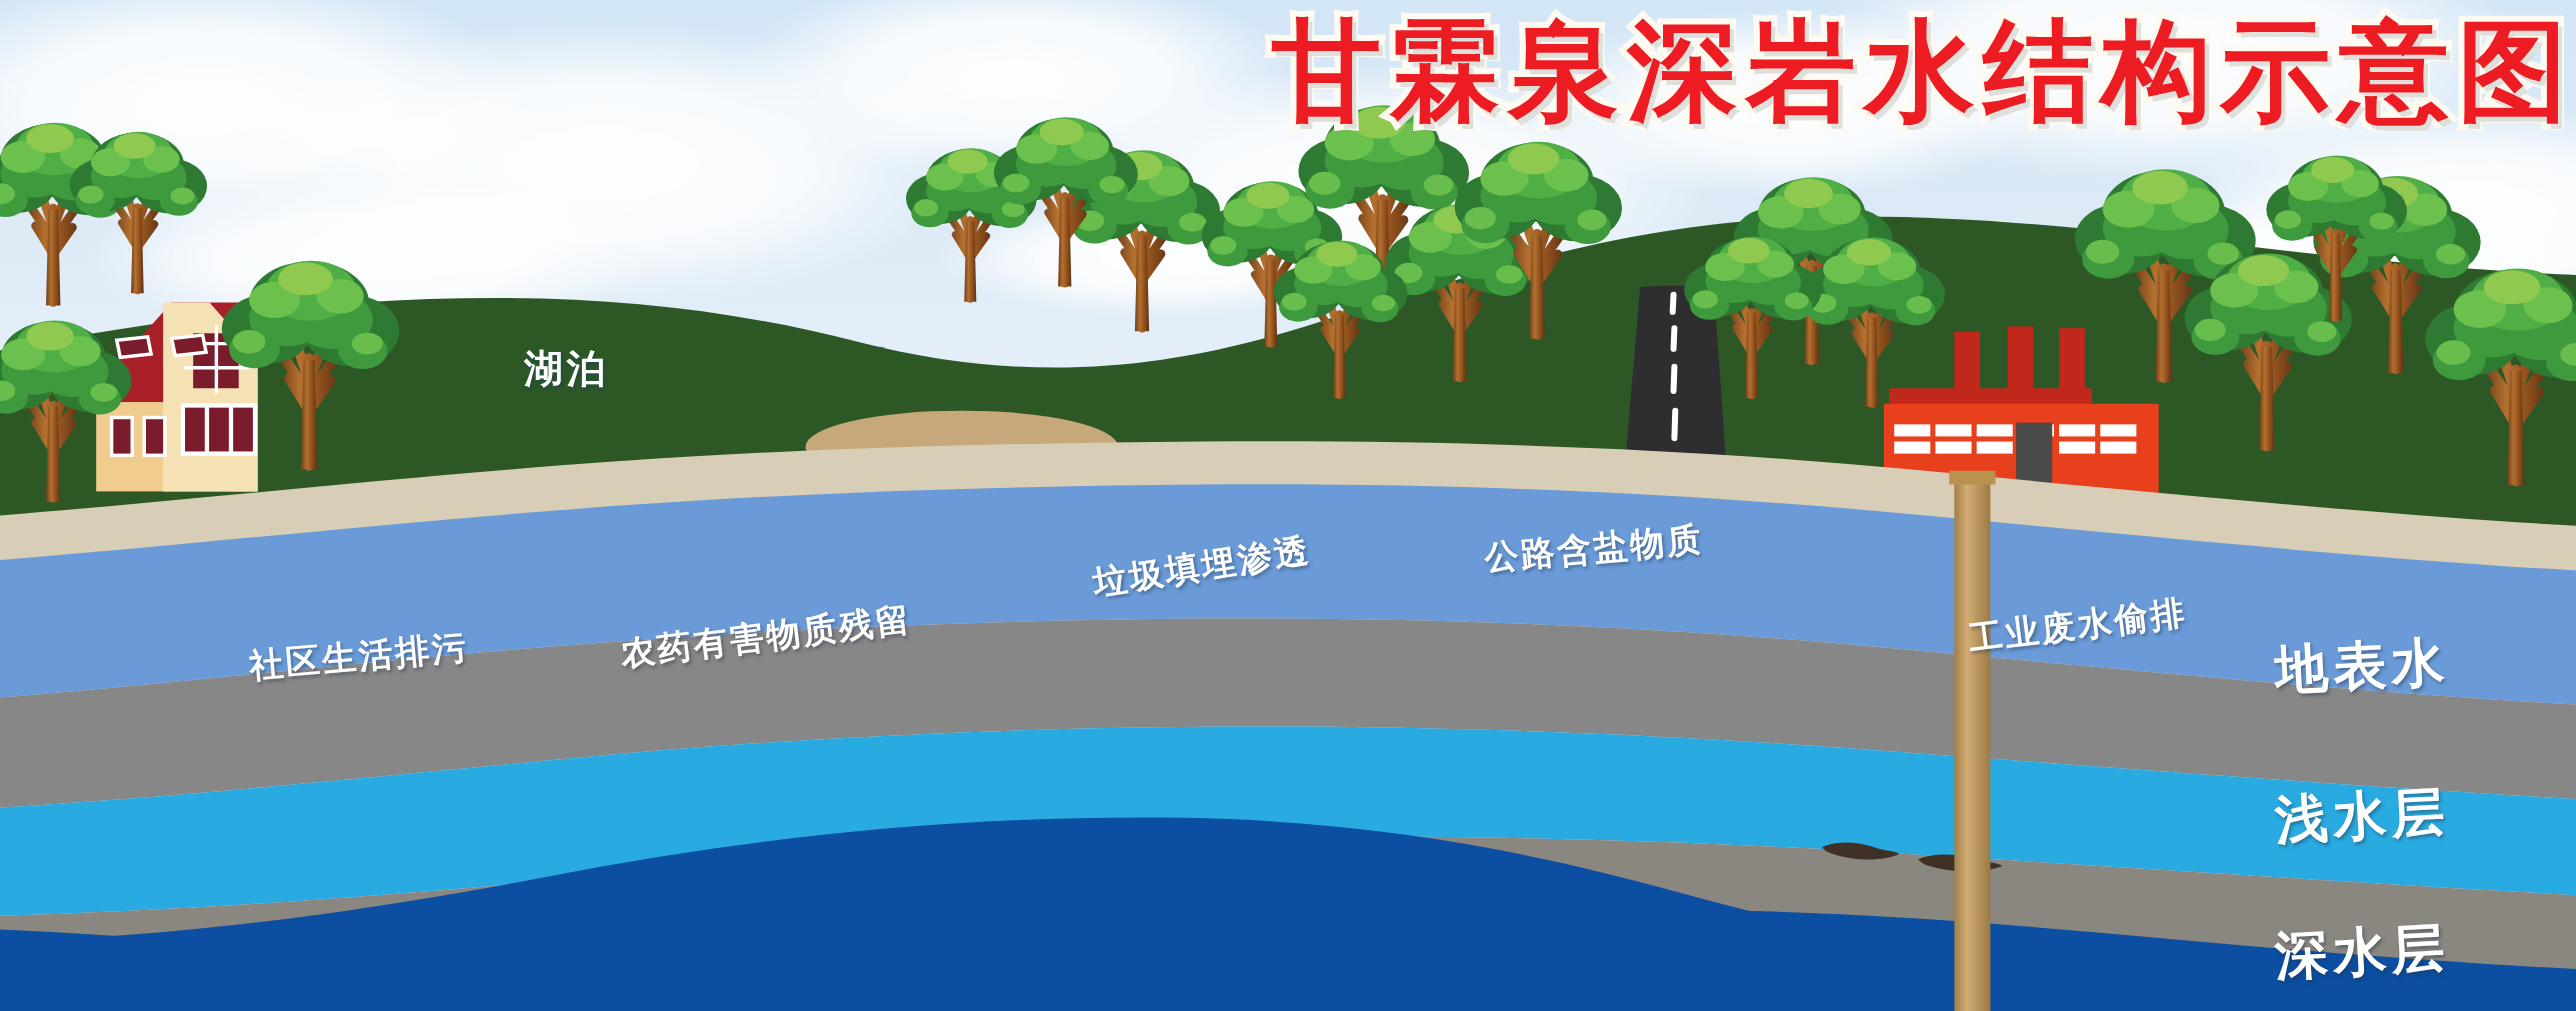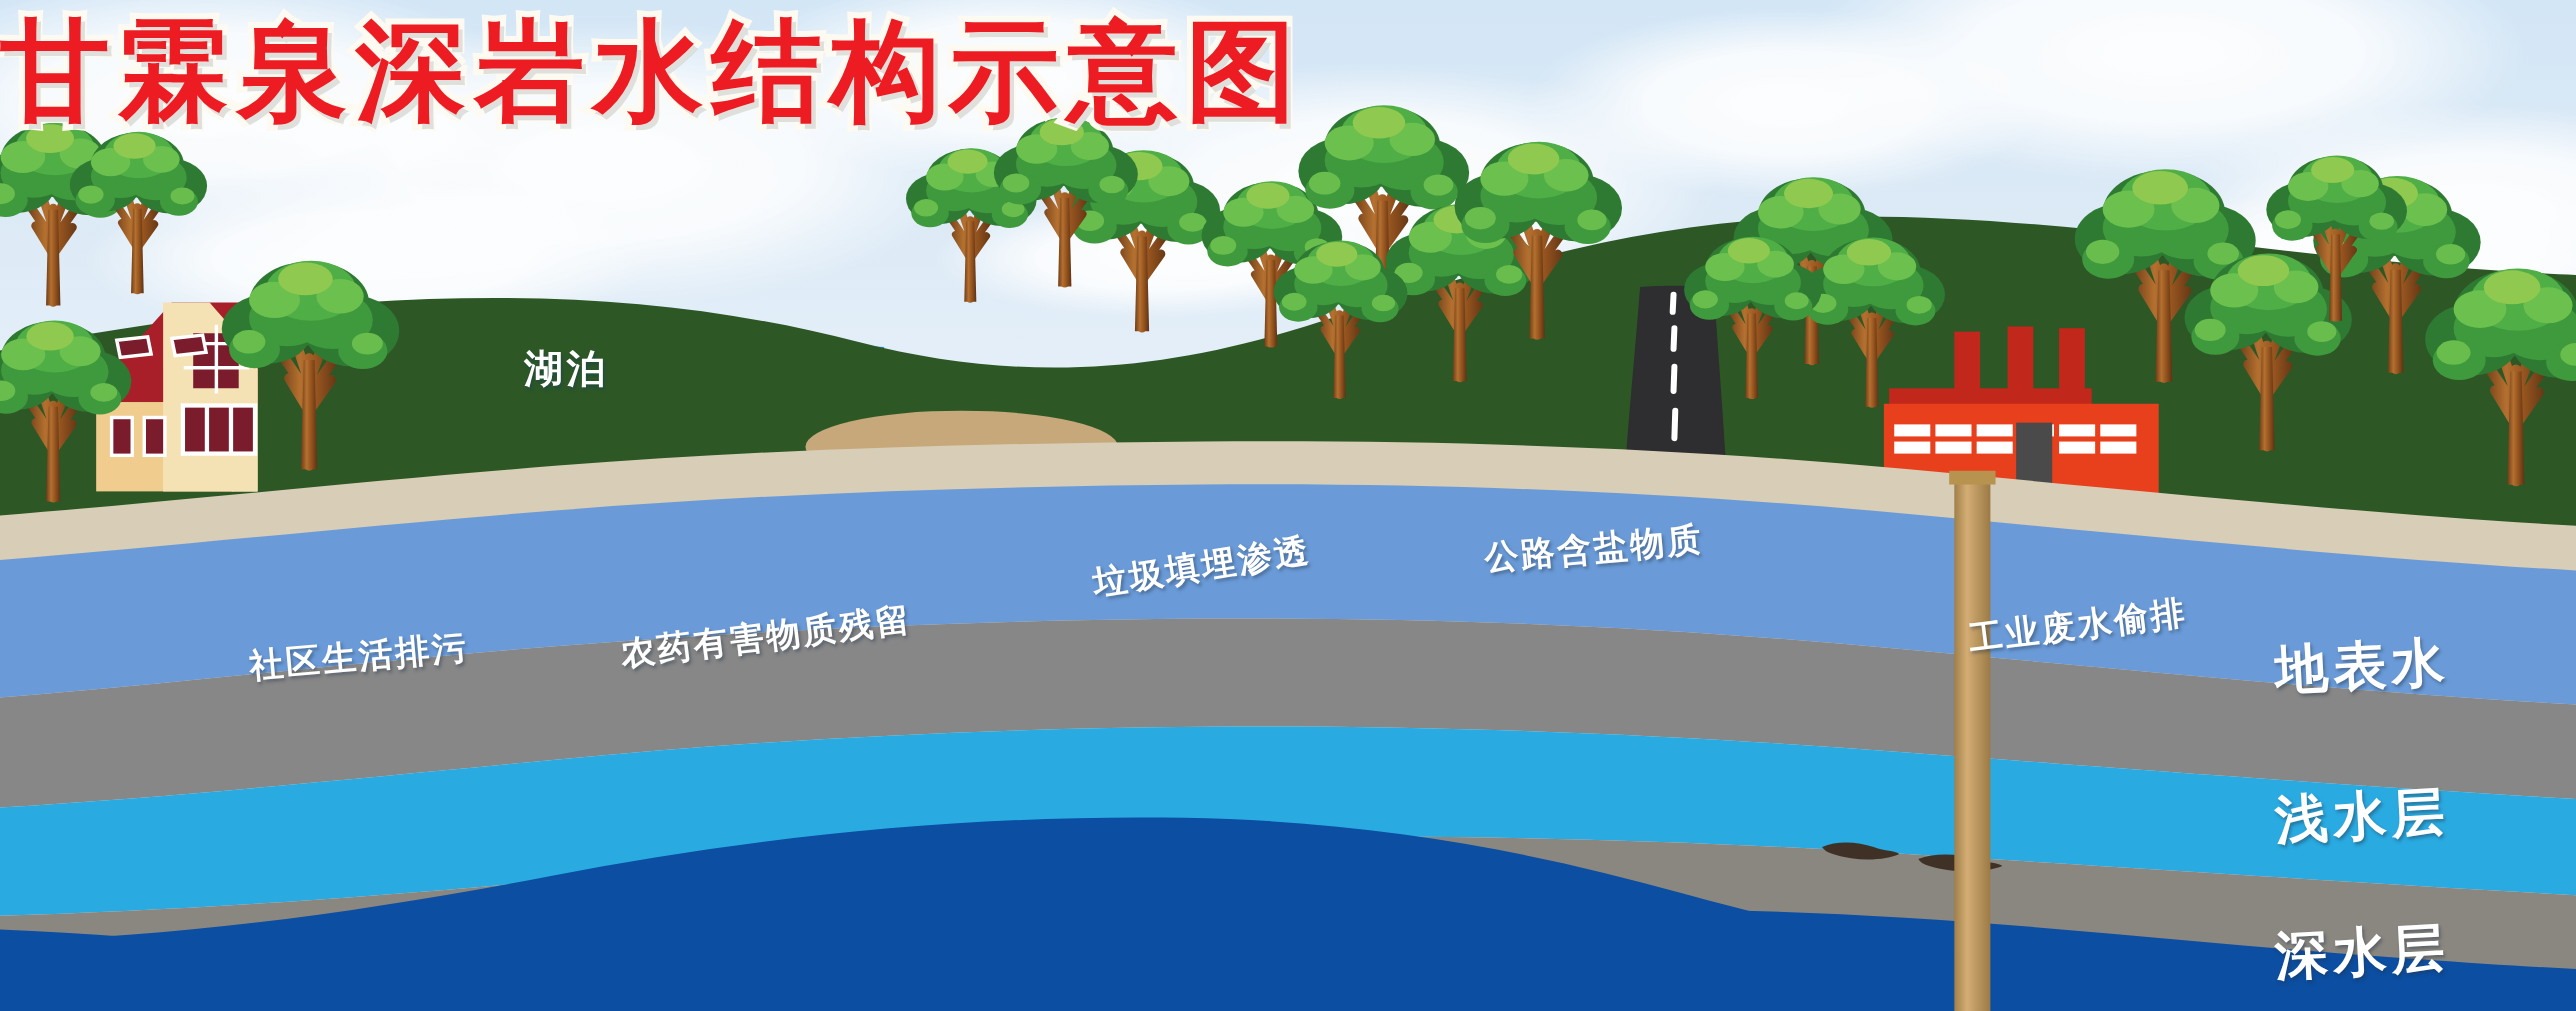--- a/index.html
+++ b/index.html
@@ -18,21 +18,21 @@
     width:2576px;
     height:1012px;
     display:block;
   }
 
   
   #title-layer{
     position:absolute;
     left:0; top:12px;
     width:2576px;
-    text-align:left;
+    text-align:right;
     pointer-events:none;
     z-index:40;
   }
   #title-layer .title-text{
     display:inline-block;
     font-family:"DejaVu Sans","Liberation Sans",sans-serif;
     font-size:110px;
     font-weight:bold;
     letter-spacing:8.6px;
     color:#ec1c22;

